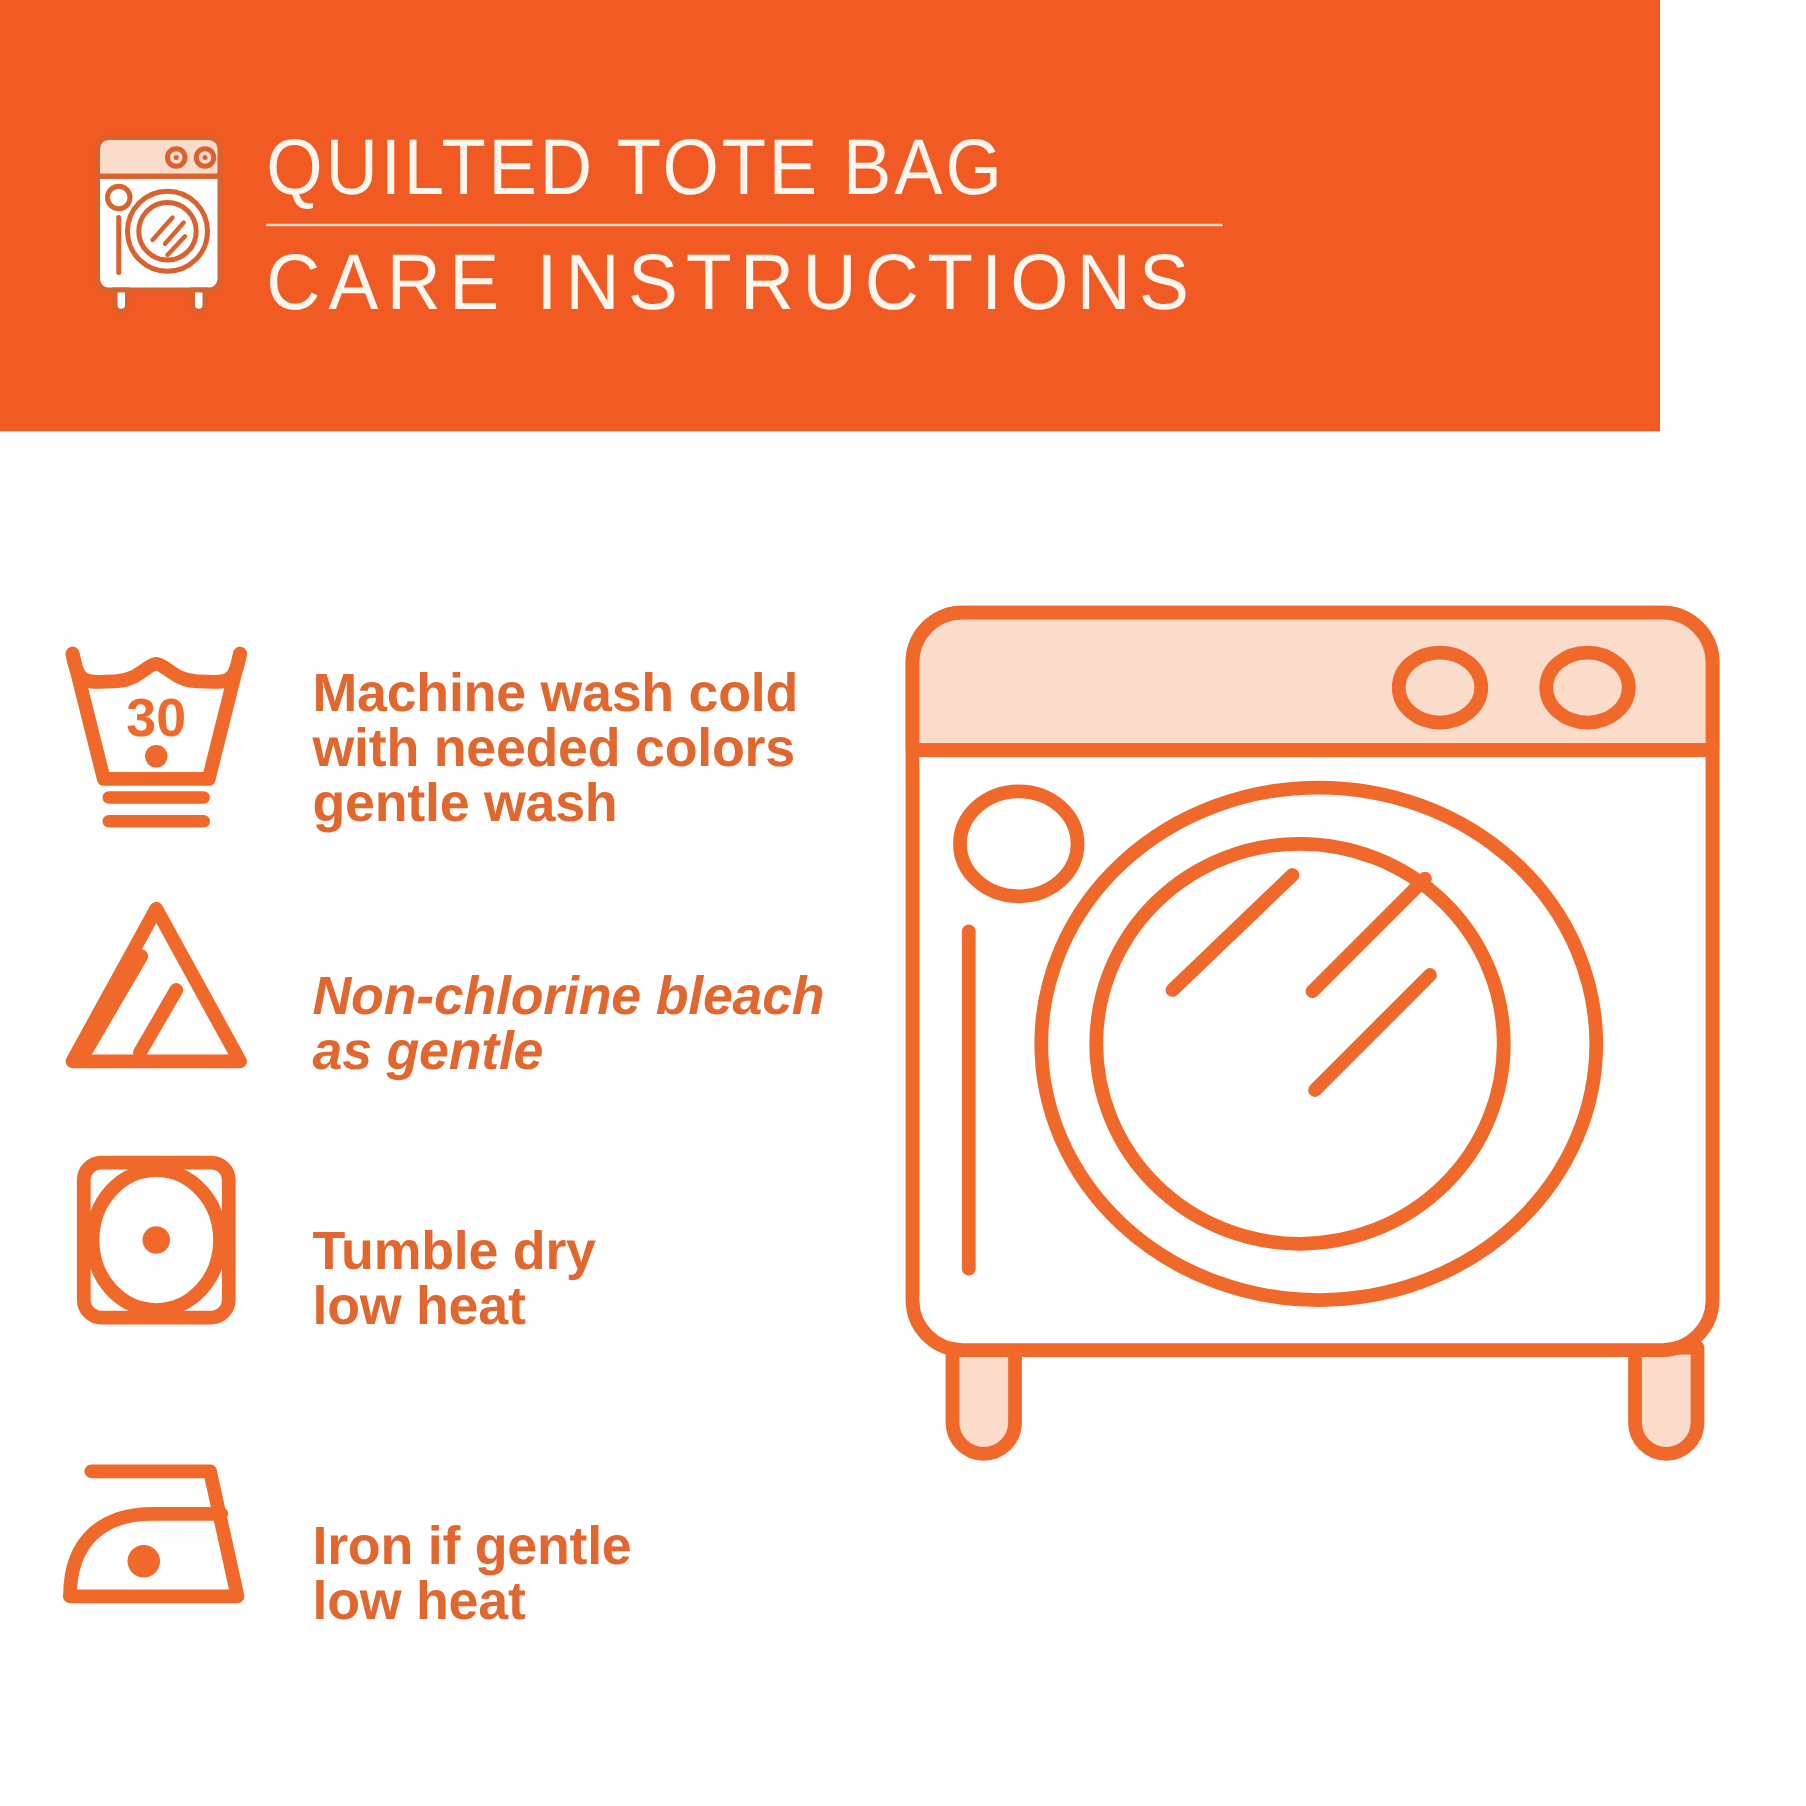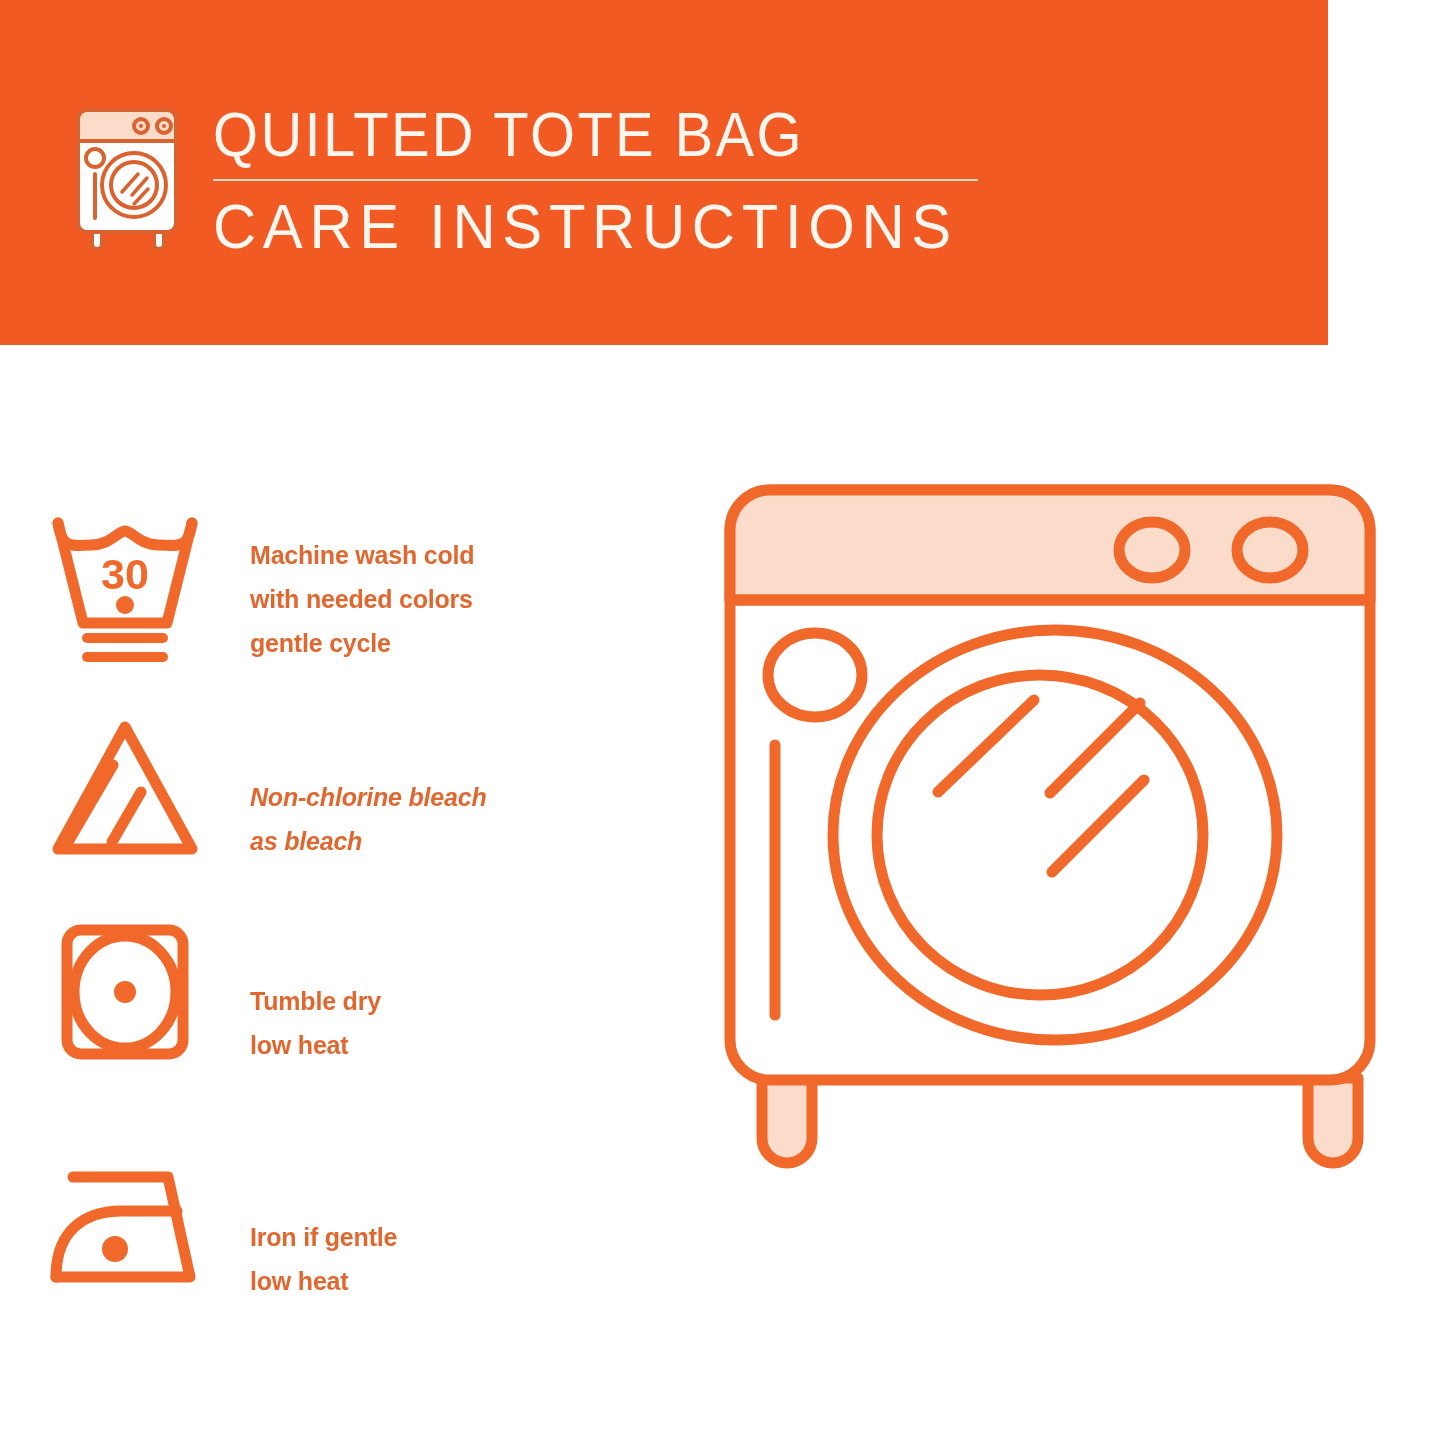--- a/index.html
+++ b/index.html
@@ -92,21 +92,21 @@
 
   .care-symbol {
     width: 250px;
     min-width: 250px;
     display: flex;
     align-items: center;
     justify-content: center;
   }
   .care-text {
     font-family: "Liberation Sans", sans-serif;
-    font-size: 25px;
+    font-size: 43px;
     font-weight: 700;
     color: #E2672F;
     line-height: 44px;
     letter-spacing: -0.2px;
   }
   .care-text .ln { display: block; }
 
   
   .machine {
     position: absolute;
@@ -168,35 +168,35 @@
           </g>
           <rect x="42" y="128" width="86" height="10" rx="5" fill="#F0692B"></rect>
           <rect x="42" y="147" width="86" height="10" rx="5" fill="#F0692B"></rect>
           <text x="85" y="84" font-family="'Liberation Sans', sans-serif" font-size="43" font-weight="700" fill="#F0692B" text-anchor="middle">30</text>
           <circle cx="85" cy="100" r="9" fill="#F0692B"></circle>
         </svg>
       </div>
       <div class="care-text">
         <span class="ln">Machine wash cold</span>
         <span class="ln">with needed colors</span>
-        <span class="ln">gentle cycle</span>
+        <span class="ln">gentle wash</span>
       </div>
     </div>
 
     <div class="care-row r1">
       <div class="care-symbol">
         <svg viewBox="0 0 170 150" width="170" height="150">
           <path d="M85 14 L152 136 L18 136 Z" fill="none" stroke="#F0692B" stroke-width="11" stroke-linejoin="round"></path>
           <line x1="73" y1="52" x2="28" y2="129" stroke="#F0692B" stroke-width="11" stroke-linecap="round"></line>
           <line x1="101" y1="79" x2="72" y2="129" stroke="#F0692B" stroke-width="11" stroke-linecap="round"></line>
         </svg>
       </div>
       <div class="care-text">
         <span class="ln">Non-chlorine bleach</span>
-        <span class="ln">as bleach</span>
+        <span class="ln">as gentle</span>
       </div>
     </div>
 
     <div class="care-row r2">
       <div class="care-symbol">
         <svg viewBox="0 0 170 150" width="170" height="150">
           <rect x="27" y="13" width="116" height="124" rx="14" fill="none" stroke="#F0692B" stroke-width="11"></rect>
           <ellipse cx="85" cy="75" rx="51" ry="56" fill="none" stroke="#F0692B" stroke-width="11"></ellipse>
           <circle cx="85" cy="75" r="11" fill="#F0692B"></circle>
         </svg>

